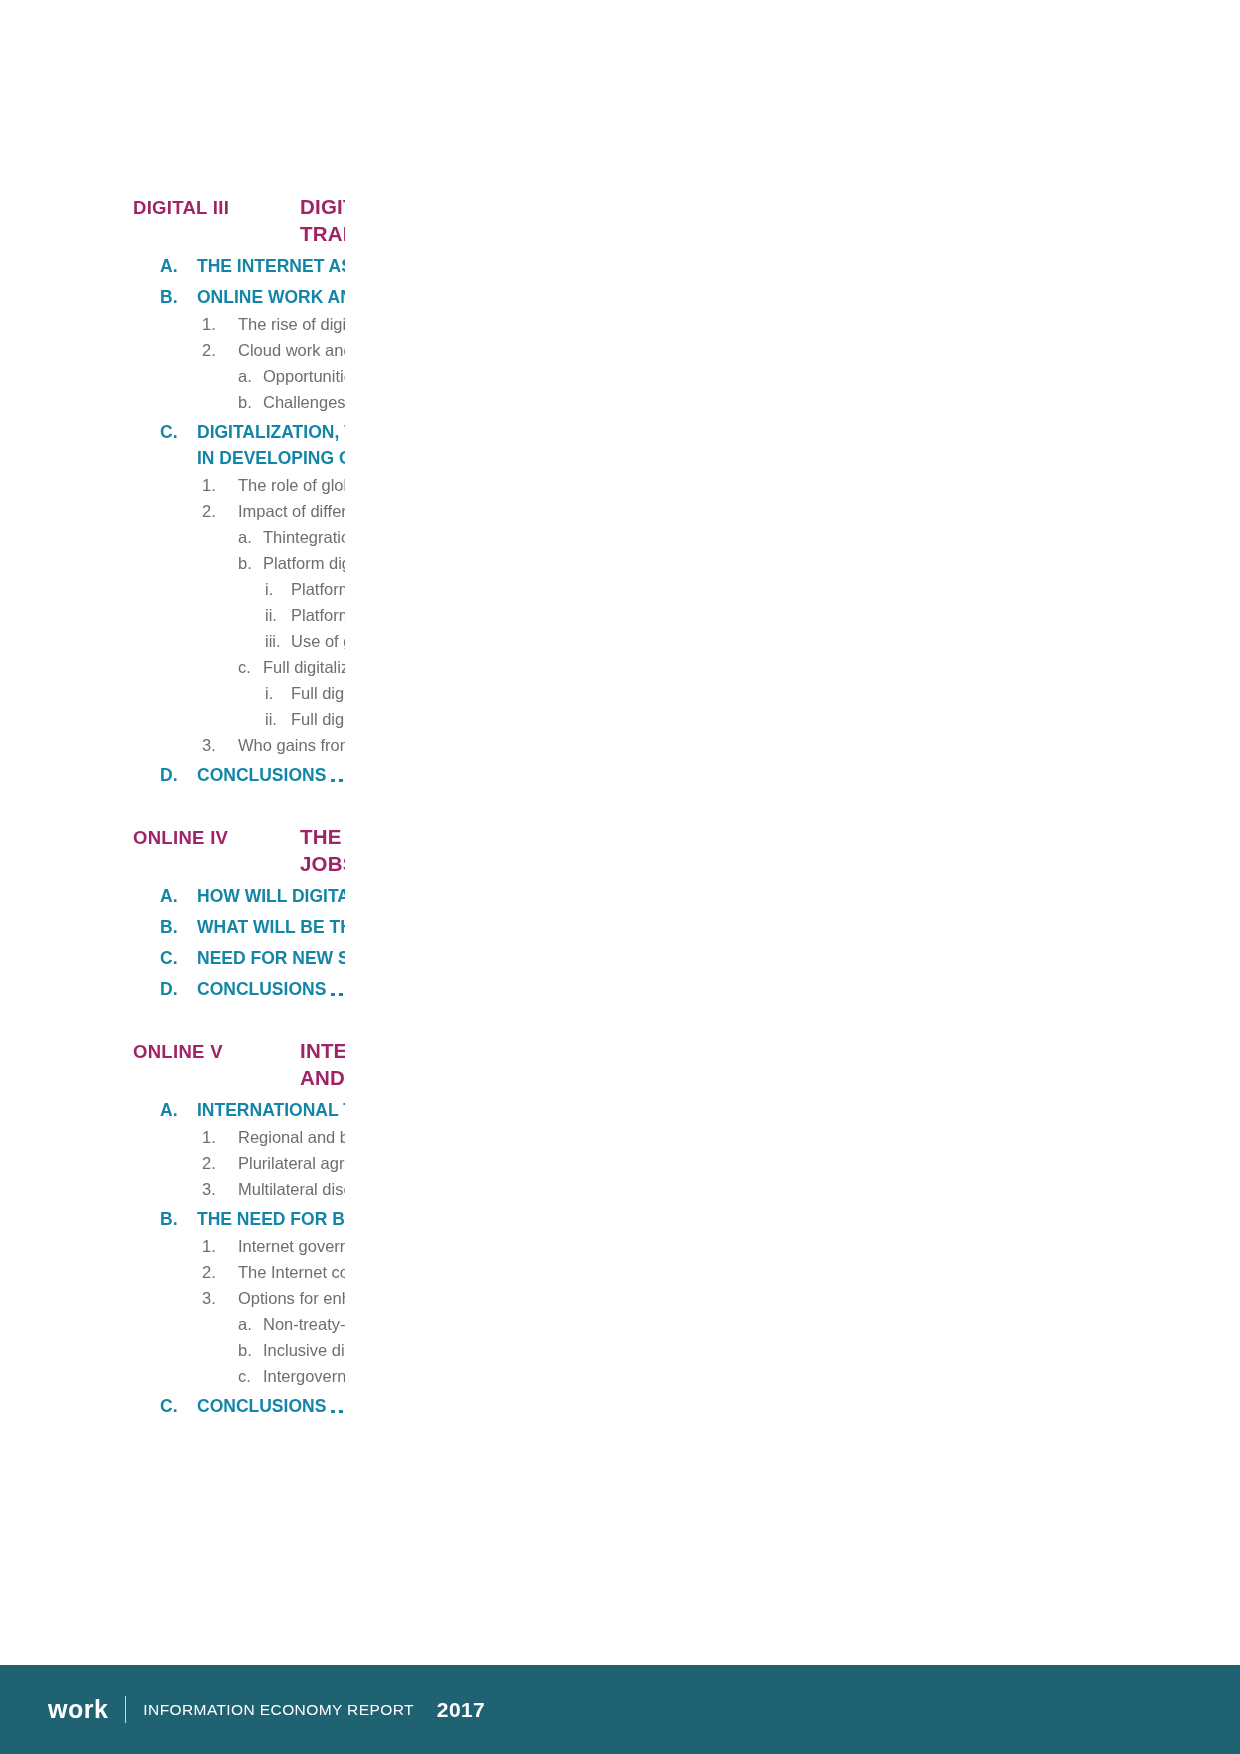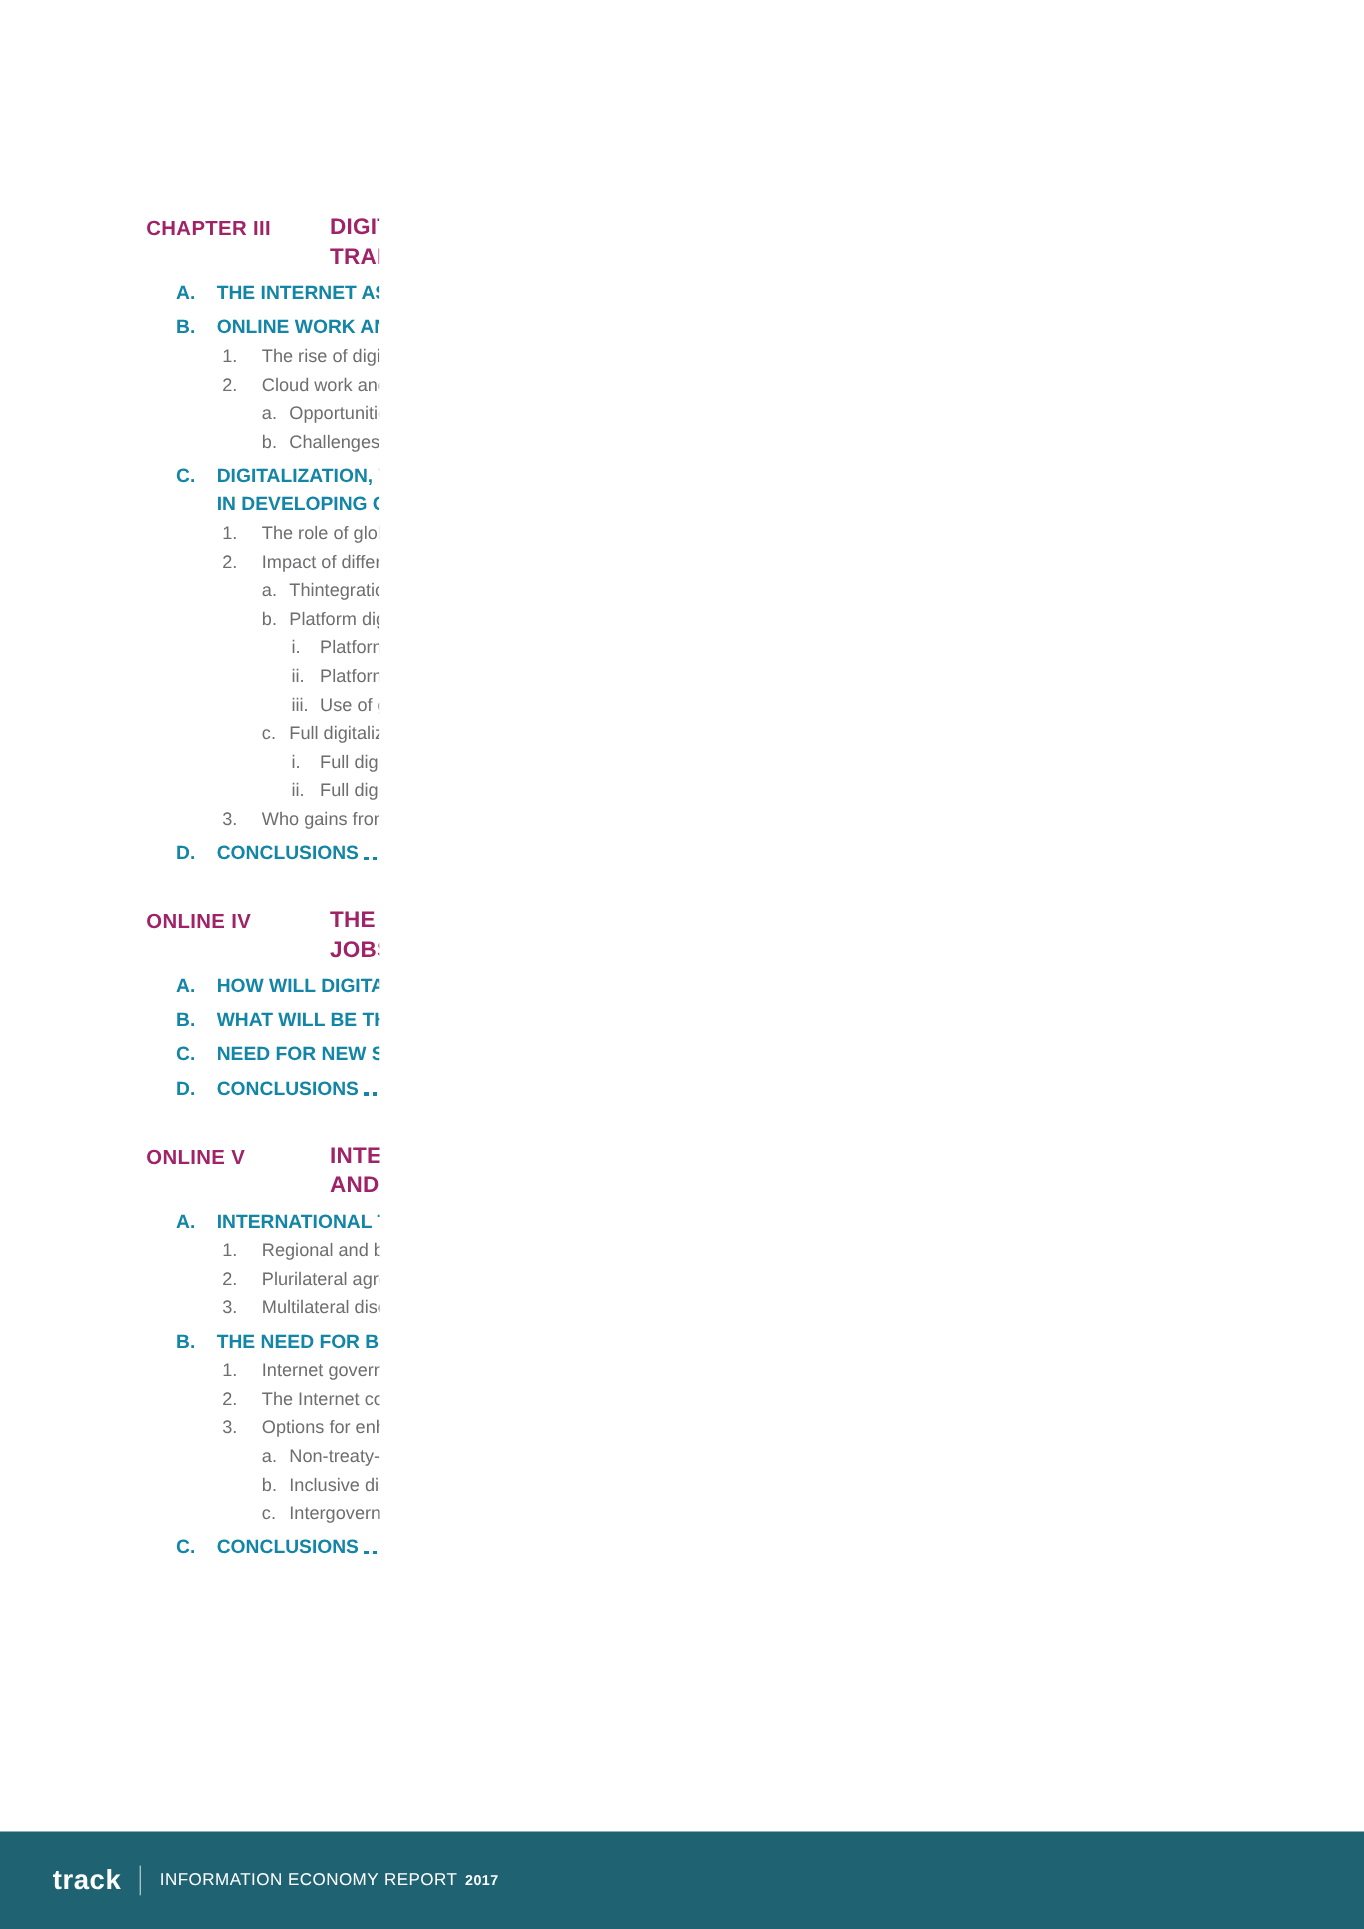--- a/index.html
+++ b/index.html
@@ -52,30 +52,30 @@
     width:100%; height:89px;
     background:#1F6373;
     display:flex; align-items:center;
     box-sizing:border-box;
     padding-left:48px;
     color:#ffffff;
   }
   .footer-page { font-size:25px; font-weight:700; letter-spacing:.5px; }
   .footer-sep { width:1px; height:27px; background:rgba(255,255,255,.75); margin:0 17px; }
   .footer-title { font-size:15.5px; letter-spacing:.4px; font-weight:400; }
-  .footer-year { font-size:13px; font-weight:700; margin-left:7px; letter-spacing:.4px; }
+  .footer-year { font-size:21px; font-weight:700; margin-left:23px; letter-spacing:.4px; }
 </style>
 </head>
 <body>
 
 <div class="page">
   <div id="toc">
       <div class="chapter-block">
         <div class="row chapter-row">
-          <span class="ch-label">CHAPTER III</span>
+          <span class="ch-label">DIGITAL III</span>
           <span class="ch-text">DIGITALIZATION,</span>
         </div>
         <div class="row chapter-row">
           <span class="ch-label"></span>
           <span class="ch-text">TRADE AND VALUE CHAINS</span>
           <span class="leader"></span>
           <span class="page page-chapter">41</span>
         </div>
         <div class="row level-section">
           <span class="marker">A.</span>
@@ -311,18 +311,18 @@
         <div class="row level-section">
           <span class="marker">C.</span>
           <span class="entry-text">CONCLUSIONS</span>
           <span class="leader"></span>
           <span class="page">77</span>
         </div>
       </div>
     </div>
 
   <div class="footer">
-    <span class="footer-page">track</span>
+    <span class="footer-page">work</span>
     <span class="footer-sep"></span>
     <span class="footer-title">INFORMATION ECONOMY REPORT</span>
     <span class="footer-year">2017</span>
   </div>
 </div>
 
 </body></html>

